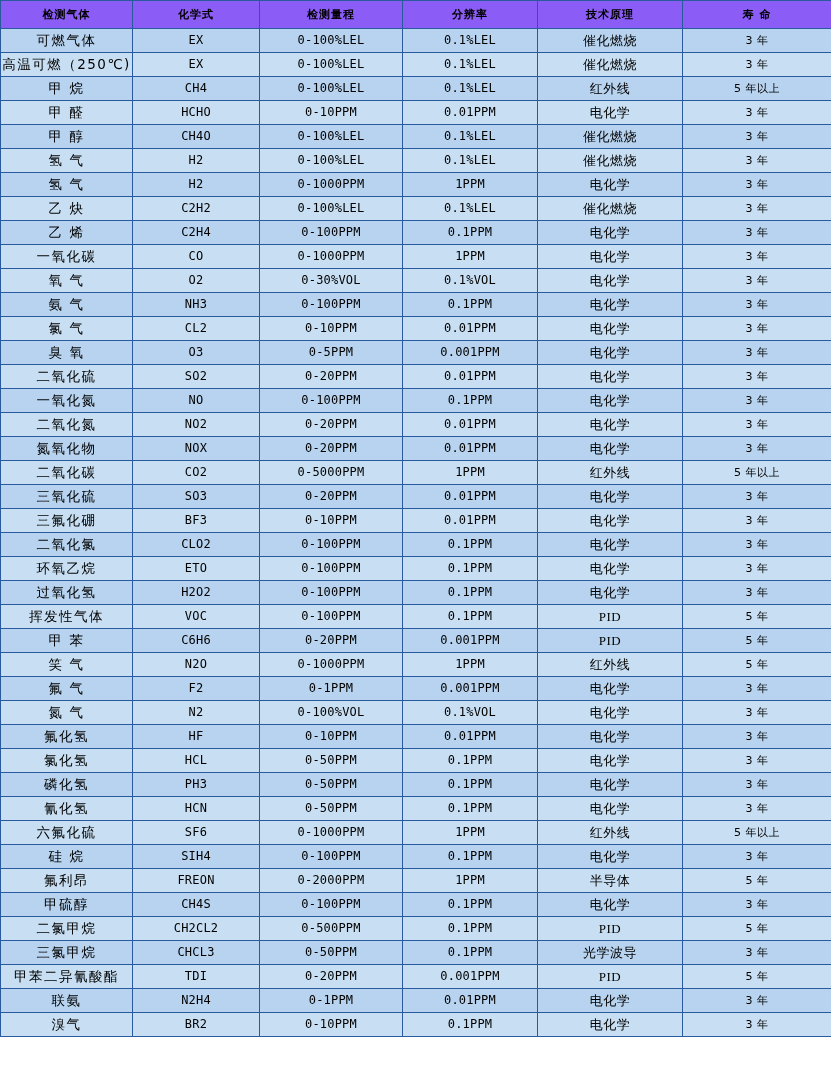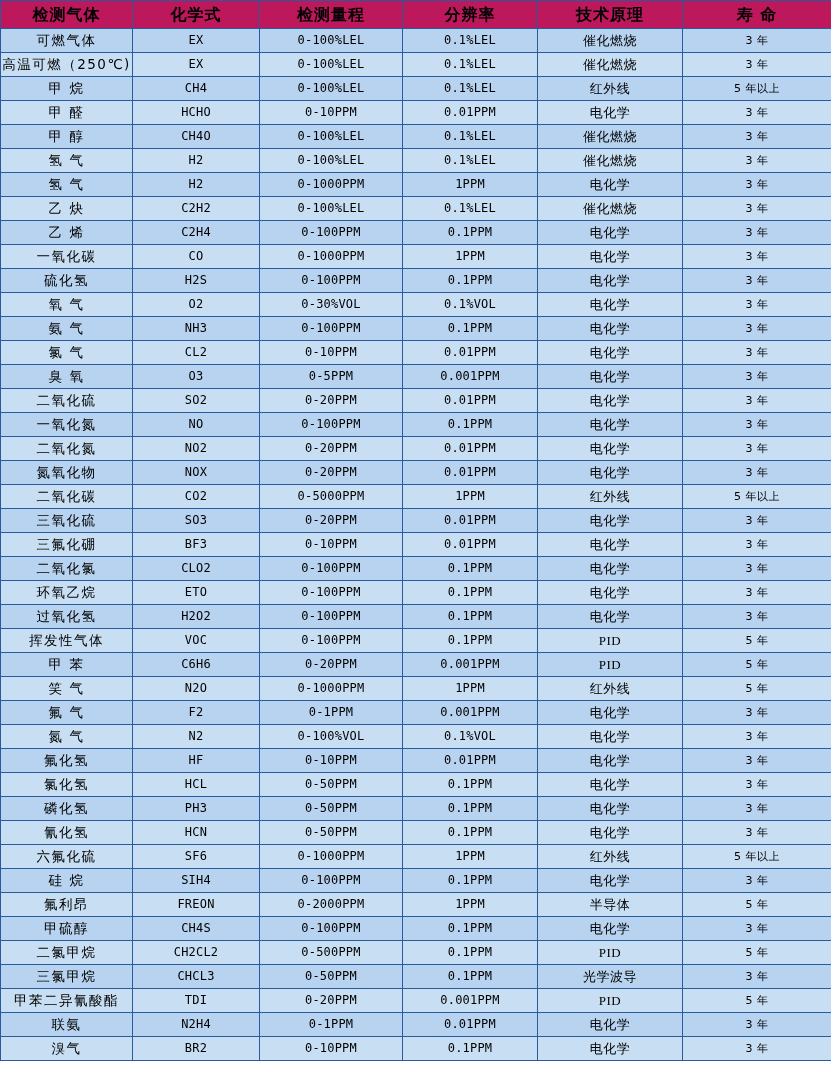--- a/index.html
+++ b/index.html
@@ -30,22 +30,22 @@
     text-align: center;
     vertical-align: middle;
     padding: 0;
     height: 23px;
     line-height: 23px;
     white-space: nowrap;
     overflow: hidden;
     color: #000000;
   }
   #gas-table thead th {
-    background: #be185d;
-    font-size: 16px;
+    background: #8b5cf6;
+    font-size: 11px;
     font-weight: bold;
     letter-spacing: 1px;
     height: 27px;
     line-height: 27px;
     font-family: "DejaVu Sans", sans-serif;
   }
   #gas-table tbody tr.odd td { background: #b7d3ef; }
   #gas-table tbody tr.even td { background: #c8dff3; }
 
   #gas-table tbody td.name {
@@ -167,28 +167,20 @@
         <td class="life">3 年</td>
       </tr>
       <tr class="even">
         <td class="name">一氧化碳</td>
         <td class="formula">CO</td>
         <td class="range">0-1000PPM</td>
         <td class="res">1PPM</td>
         <td class="principle">电化学</td>
         <td class="life">3 年</td>
       </tr>
-      <tr class="odd">
-        <td class="name">硫化氢</td>
-        <td class="formula">H2S</td>
-        <td class="range">0-100PPM</td>
-        <td class="res">0.1PPM</td>
-        <td class="principle">电化学</td>
-        <td class="life">3 年</td>
-      </tr>
       <tr class="even">
         <td class="name">氧 气</td>
         <td class="formula">O2</td>
         <td class="range">0-30%VOL</td>
         <td class="res">0.1%VOL</td>
         <td class="principle">电化学</td>
         <td class="life">3 年</td>
       </tr>
       <tr class="odd">
         <td class="name">氨 气</td>

